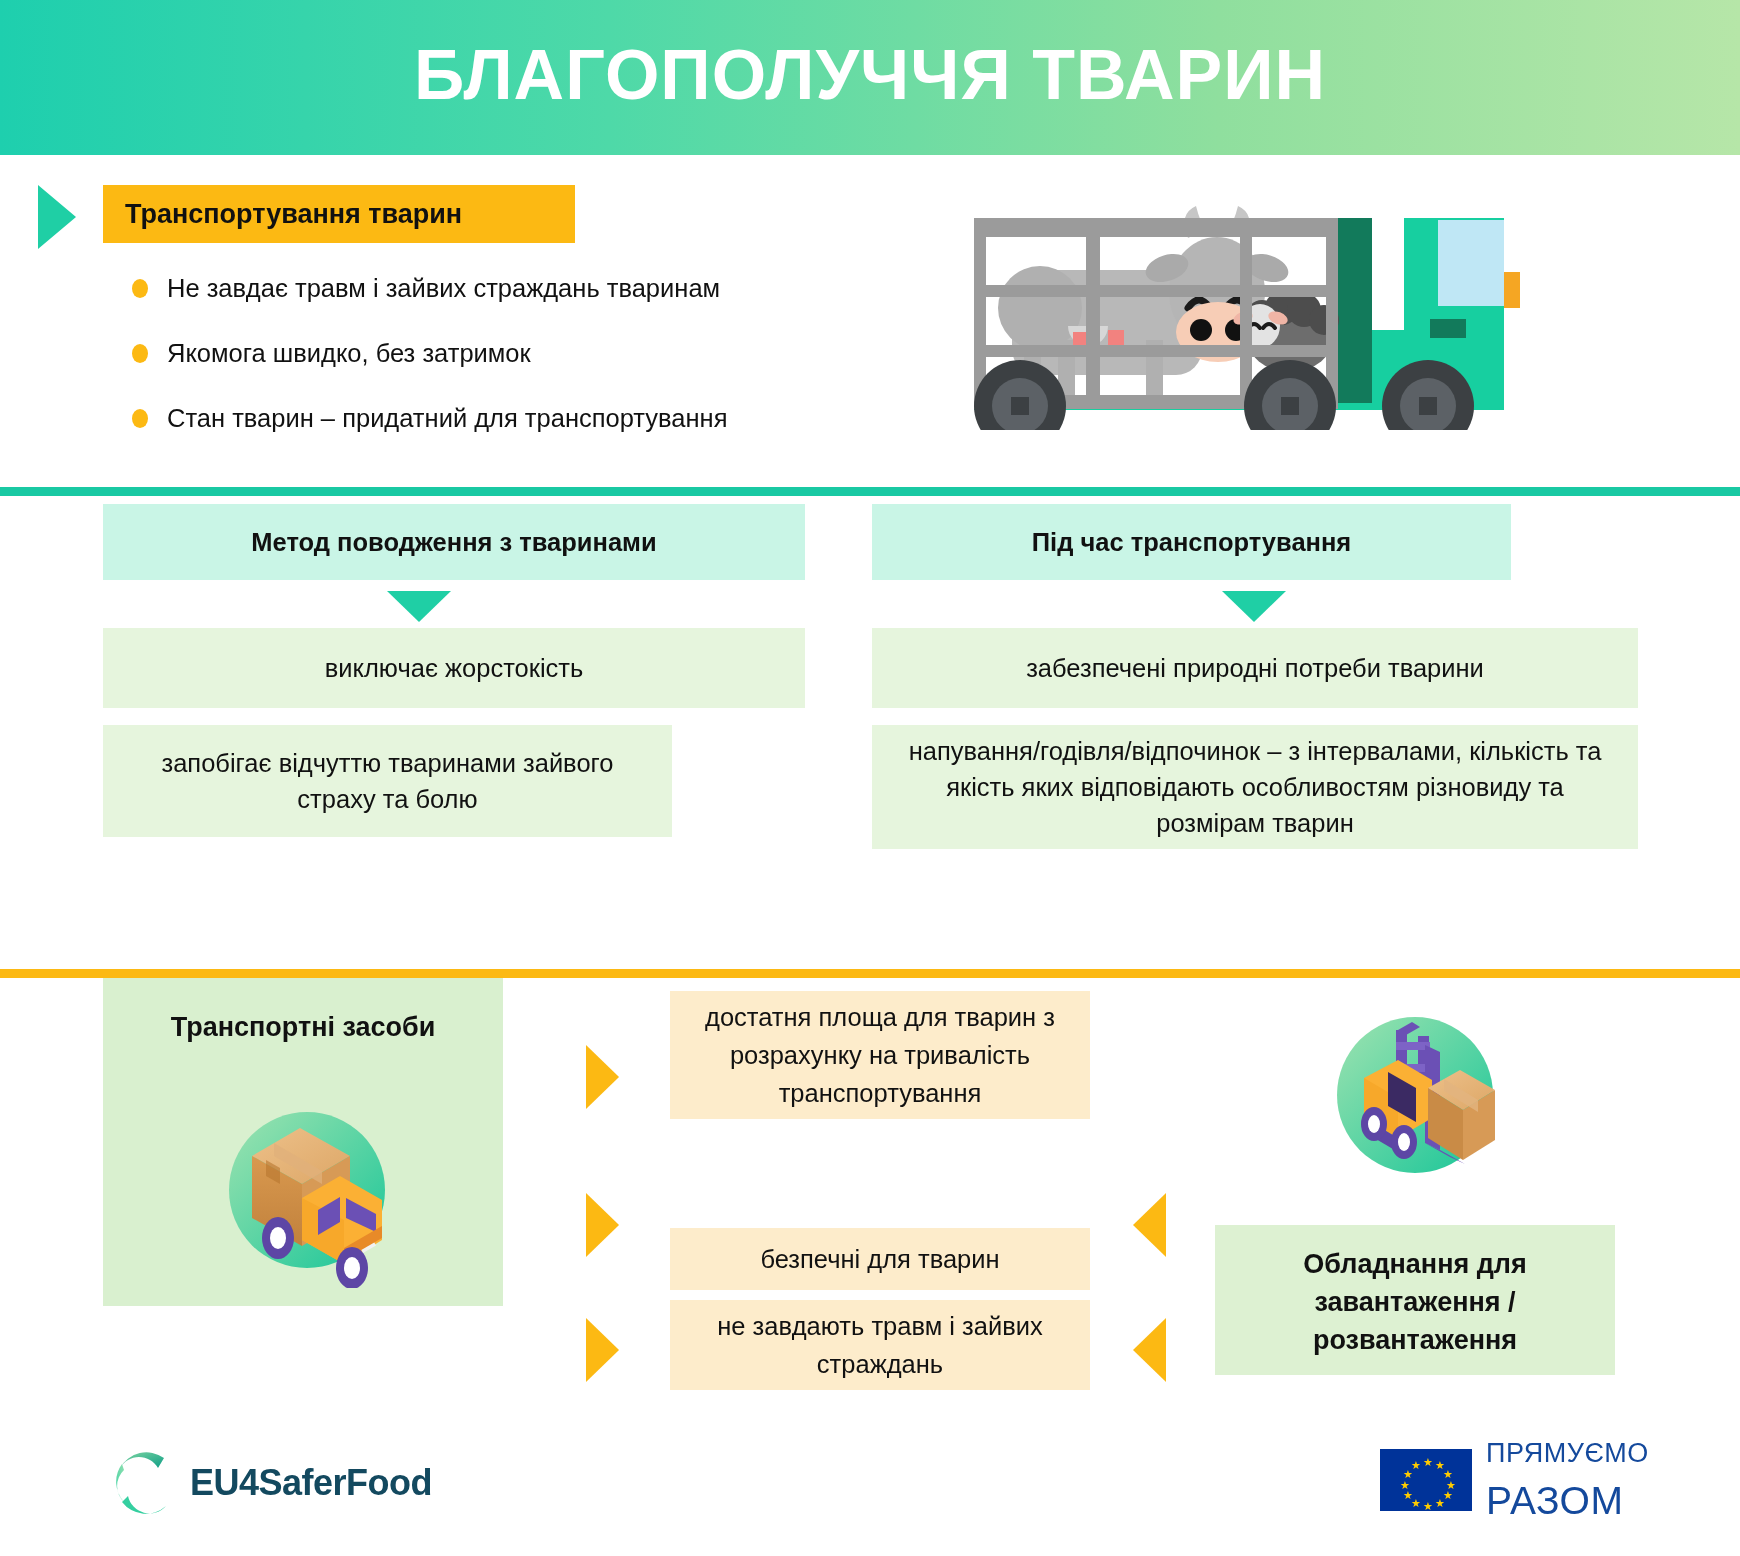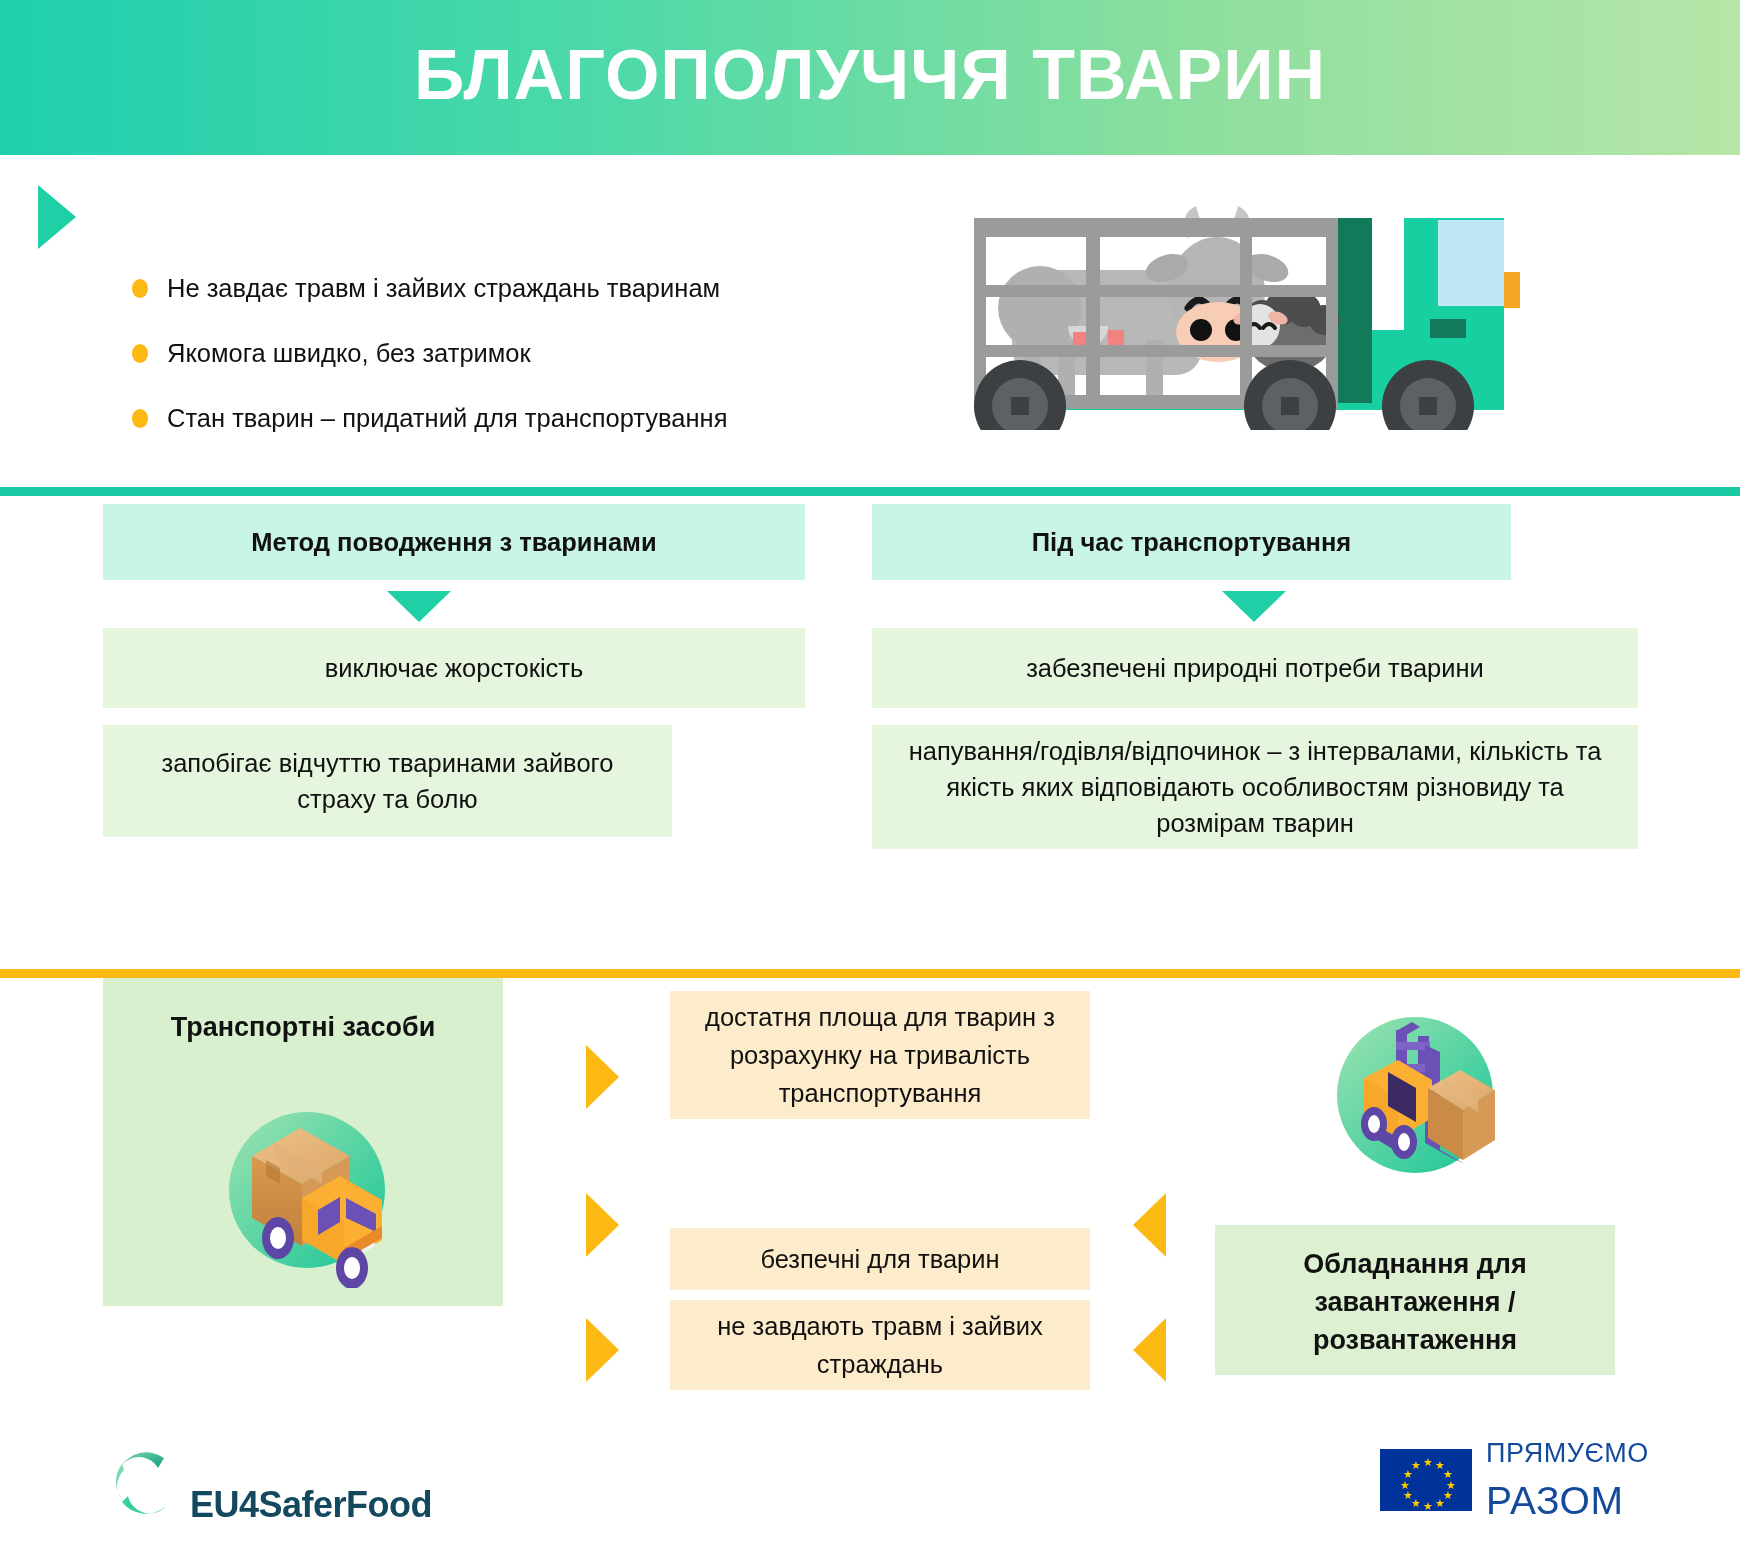--- a/index.html
+++ b/index.html
@@ -208,21 +208,21 @@
   }
   .icon-circle {
     position: absolute;
   }
 
   
   .footer-logo-left {
     position: absolute;
     left: 108px; top: 1440px;
     display: flex;
-    align-items: flex-end;
+    align-items: center;
   }
   .eu4-text {
     font-size: 36px;
     font-weight: bold;
     color: #13495f;
     letter-spacing: -0.5px;
     margin-left: 6px;
   }
   .footer-logo-right {
     position: absolute;
@@ -253,20 +253,23 @@
 </style>
 </head>
 <body>
 
 <div id="page">
 
   <div class="header-band"></div>
   <div class="header-title">БЛАГОПОЛУЧЧЯ ТВАРИН</div>
 
   <div class="tri-marker"></div>
+  <div class="yellow-pill">
+    <span>Транспортування тварин</span>
+  </div>
 
   <div class="bullet-list">
     <div class="bullet-row">
       <div class="bullet-dot"></div>
       <div class="bullet-text">Не завдає травм і зайвих страждань тваринам</div>
     </div>
     <div class="bullet-row" style="margin-top:9px;">
       <div class="bullet-dot"></div>
       <div class="bullet-text">Якомога швидко, без затримок</div>
     </div>

